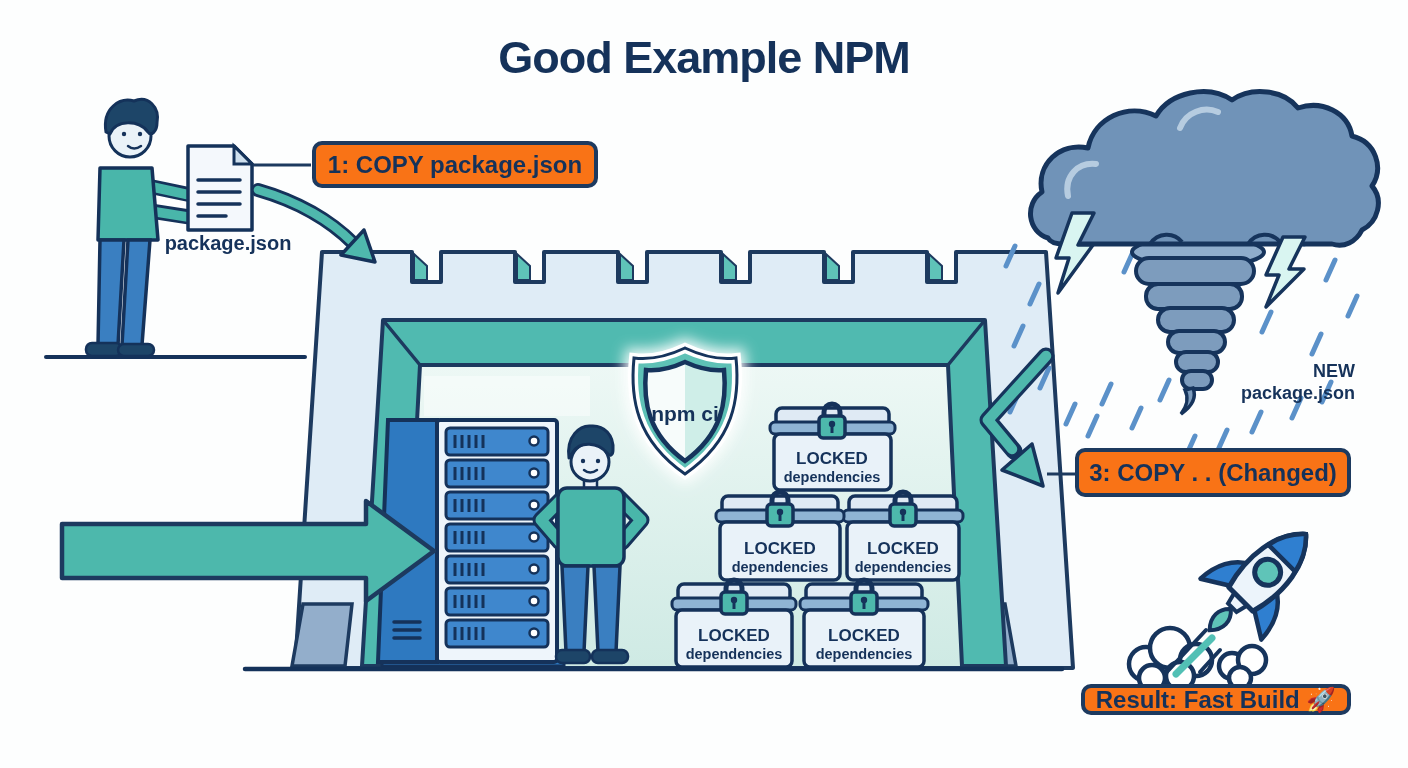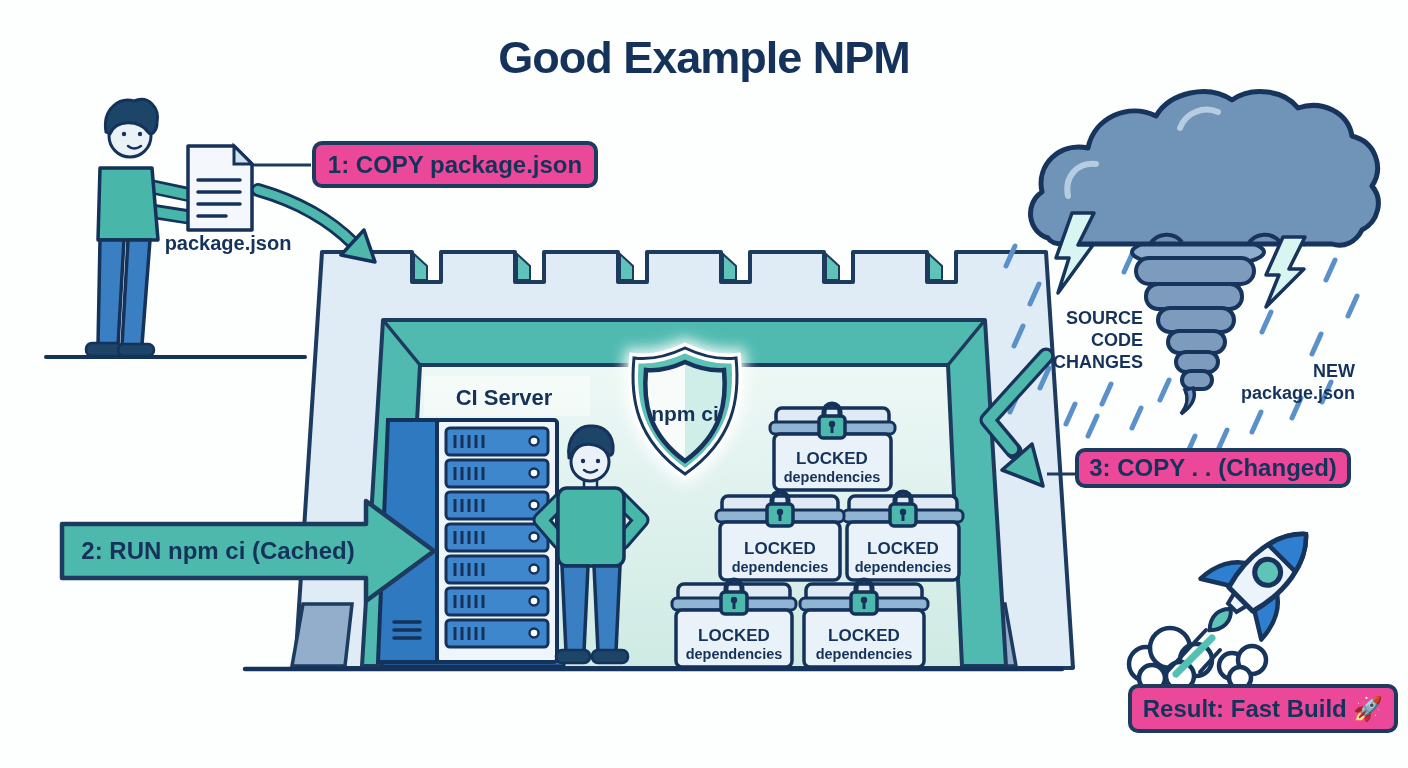--- a/index.html
+++ b/index.html
@@ -7,21 +7,21 @@
     position:relative;width:1408px;height:768px;overflow:hidden;
     background:#fdfefe;
     font-family:"Liberation Sans",sans-serif;
     color:#15325a;
   }
   svg{position:absolute;left:0;top:0;}
   svg text{font-family:"Liberation Sans",sans-serif;font-weight:bold;fill:#15325a;text-anchor:middle;}
   .ovl{position:absolute;display:flex;align-items:center;justify-content:center;
        font-weight:bold;color:#15325a;text-align:right;}
   .title{left:0;top:26px;width:1408px;height:64px;font-size:45px;letter-spacing:-1px;}
-  .pill{background:#ec4899;border:4px solid #1d3a5f;border-radius:10px;
+  .pill{background:#f97316;border:4px solid #1d3a5f;border-radius:10px;
         font-size:24px;box-sizing:border-box;}
   .pre{white-space:pre-line;line-height:1.22;font-size:18px;}
   .caption{font-size:20px;}
 </style>
 </head>
 <body>
 
 <div id="stage">
 
 <svg width="1408" height="768" viewBox="0 0 1408 768">
@@ -318,30 +318,25 @@
 
   <path d="M245,669 H1062" stroke="#14325a" stroke-width="4.5" stroke-linecap="round"></path>
 </svg>
 
 <div class="ovl title">Good Example NPM</div>
 
 <div class="ovl pill" style="left:312px;top:141px;width:286px;height:47px;">1: COPY package.json</div>
 
 <div class="ovl caption" style="left:148px;top:231px;width:160px;height:24px;">package.json</div>
 
-<div class="ovl" style="left:424px;top:383px;width:160px;height:30px;font-size:22px;">CI Server</div>
 
 <div class="ovl" style="left:629px;top:399px;width:112px;height:30px;font-size:21px;">npm ci</div>
 
-<div class="ovl" style="left:72px;top:527px;width:292px;height:48px;font-size:24px;">2: RUN npm ci (Cached)</div>
-
-<div class="ovl pre" style="left:1024px;top:310px;width:148px;height:62px;">SOURCE
-CODE
-CHANGES</div>
+
 
 <div class="ovl pre" style="left:1222px;top:360px;width:152px;height:46px;">NEW
 package.json</div>
 
-<div class="ovl pill" style="left:1075px;top:448px;width:276px;height:40px;">3: COPY . . (Changed)</div>
-
-<div class="ovl pill" style="left:1128px;top:684px;width:270px;height:49px;">Result: Fast Build 🚀</div>
+<div class="ovl pill" style="left:1075px;top:448px;width:276px;height:49px;">3: COPY . . (Changed)</div>
+
+<div class="ovl pill" style="left:1081px;top:684px;width:270px;height:31px;">Result: Fast Build 🚀</div>
 
 </div>
 
 </body></html>

